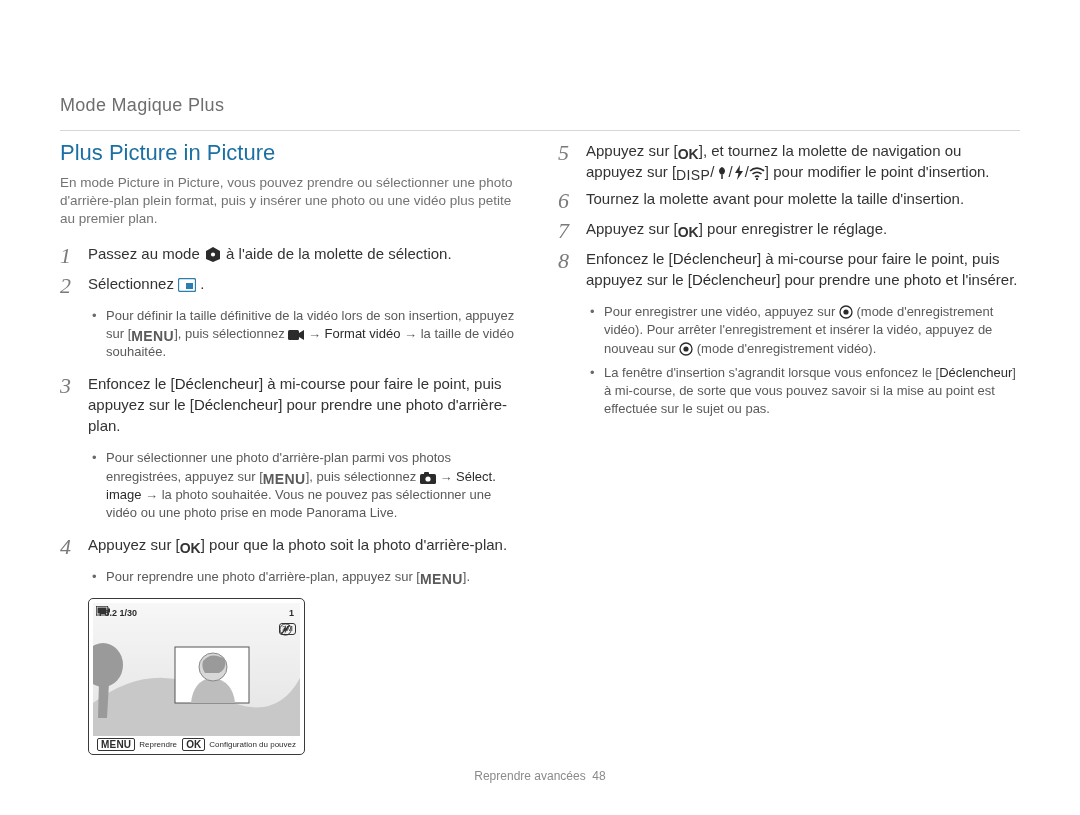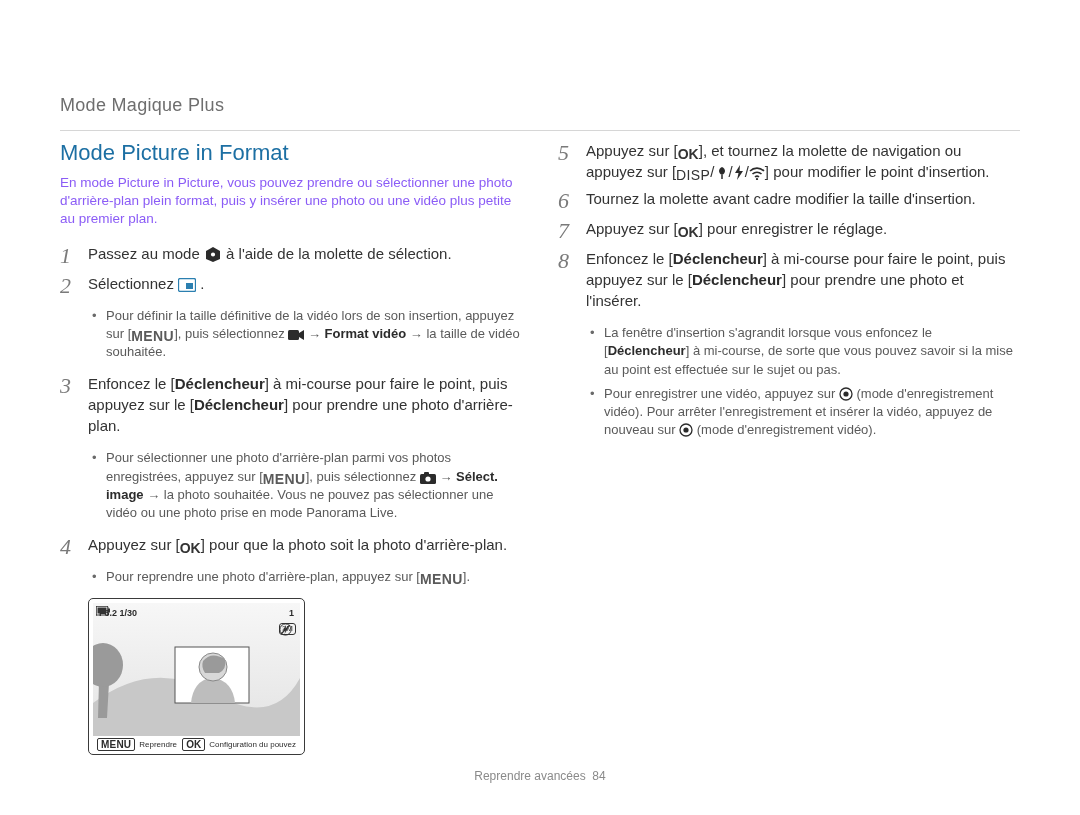--- a/index.html
+++ b/index.html
@@ -48,21 +48,21 @@
   }
   h1 {
     margin: 0 0 8px 0;
     font-size: 22px;
     font-weight: 400;
     color: #1c6fa3;
   }
   .intro {
     font-size: 13.5px;
     line-height: 1.35;
-    color: #8b5cf6;
+    color: #737373;
     margin: 0 0 14px 0;
   }
   .step {
     display: flex;
     margin-bottom: 6px;
   }
   .step-num {
     width: 28px;
     flex: 0 0 28px;
     font-size: 22px;
@@ -96,21 +96,21 @@
     color: #5a5a5a;
     margin-bottom: 6px;
   }
   ul.sub > li::before {
     content: "•";
     position: absolute;
     left: 2px;
     top: 0;
     color: #6a6a6a;
   }
-  .bold { font-weight: 700; color:#2c2c2c;}
+  .bold { font-weight: 400; color:#2c2c2c;}
   .inline-icon {
     display: inline-block;
     vertical-align: -3px;
     line-height: 0;
   }
   .footer {
     position: absolute;
     bottom: 32px;
     left: 0;
     right: 0;
@@ -169,21 +169,21 @@
 </head>
 <body>
 
 <div class="page">
   <div class="header-title">Mode Magique Plus</div>
   <hr class="hr">
 
   <div class="columns">
 
     <div class="col">
-      <h1>Mode Picture in Format</h1>
+      <h1>Plus Picture in Picture</h1>
       <p class="intro">En mode Picture in Picture, vous pouvez prendre ou sélectionner une photo d'arrière-plan plein format, puis y insérer une photo ou une vidéo plus petite au premier plan.</p>
       <div id="left-steps">
           <div class="step">
             <div class="step-num">1</div>
             <div class="step-body">Passez au mode <span class="inline-icon"><svg width="18" height="16">
                   <path d="M2 5 L9 1 L16 5 L16 13 L9 16 L2 13 Z" fill="#2b2b2b"></path>
                   <circle cx="9" cy="8.5" r="2.1" fill="#fff"></circle>
                 </svg></span> à l'aide de la molette de sélection.</div>
           </div>
           <div class="step">
@@ -295,39 +295,39 @@
                   <path d="M7 0 L2 8 L5.5 8 L4 15 L10 6 L6.5 6 Z" fill="#2b2b2b"></path>
                 </svg></span>/<span class="inline-icon"><svg width="16" height="13">
                   <path d="M1 4 A10 10 0 0 1 15 4" fill="none" stroke="#2b2b2b" stroke-width="1.6"></path>
                   <path d="M3.5 7 A6.5 6.5 0 0 1 12.5 7" fill="none" stroke="#2b2b2b" stroke-width="1.6"></path>
                   <path d="M6 10 A3 3 0 0 1 10 10" fill="none" stroke="#2b2b2b" stroke-width="1.6"></path>
                   <circle cx="8" cy="12" r="1.1" fill="#2b2b2b"></circle>
                 </svg></span>] pour modifier le point d'insertion.</div>
           </div>
           <div class="step">
             <div class="step-num">6</div>
-            <div class="step-body">Tournez la molette avant cadre modifier la taille d'insertion.</div>
+            <div class="step-body">Tournez la molette avant pour molette la taille d'insertion.</div>
           </div>
           <div class="step">
             <div class="step-num">7</div>
             <div class="step-body">Appuyez sur [<span class="inline-icon"><span style="font-weight:800;font-size:14px;vertical-align:0;">OK</span></span>] pour enregistrer le réglage.</div>
           </div>
           <div class="step">
             <div class="step-num">8</div>
             <div class="step-body">Enfoncez le [<span class="bold">Déclencheur</span>] à mi-course pour faire le point, puis appuyez sur le [<span class="bold">Déclencheur</span>] pour prendre une photo et l'insérer.<ul class="sub">
-                <li>La fenêtre d'insertion s'agrandit lorsque vous enfoncez le [<span class="bold">Déclencheur</span>] à mi-course, de sorte que vous pouvez savoir si la mise au point est effectuée sur le sujet ou pas.</li>
                 <li>Pour enregistrer une vidéo, appuyez sur <span class="inline-icon"><svg width="14" height="14">
                       <circle cx="7" cy="7" r="6" fill="none" stroke="#2b2b2b" stroke-width="1.3"></circle>
                       <circle cx="7" cy="7" r="2.6" fill="#2b2b2b"></circle>
                     </svg></span> (mode d'enregistrement vidéo). Pour arrêter l'enregistrement et insérer la vidéo, appuyez de nouveau sur <span class="inline-icon"><svg width="14" height="14">
                       <circle cx="7" cy="7" r="6" fill="none" stroke="#2b2b2b" stroke-width="1.3"></circle>
                       <circle cx="7" cy="7" r="2.6" fill="#2b2b2b"></circle>
                     </svg></span> (mode d'enregistrement vidéo).</li>
+                <li>La fenêtre d'insertion s'agrandit lorsque vous enfoncez le [<span class="bold">Déclencheur</span>] à mi-course, de sorte que vous pouvez savoir si la mise au point est effectuée sur le sujet ou pas.</li>
               </ul></div>
           </div>
         </div>
     </div>
   </div>
 
   <div class="footer">
-    <span>Reprendre avancées</span>&nbsp;&nbsp;<span>84</span>
+    <span>Reprendre avancées</span>&nbsp;&nbsp;<span>48</span>
   </div>
 </div>
 
 </body></html>

